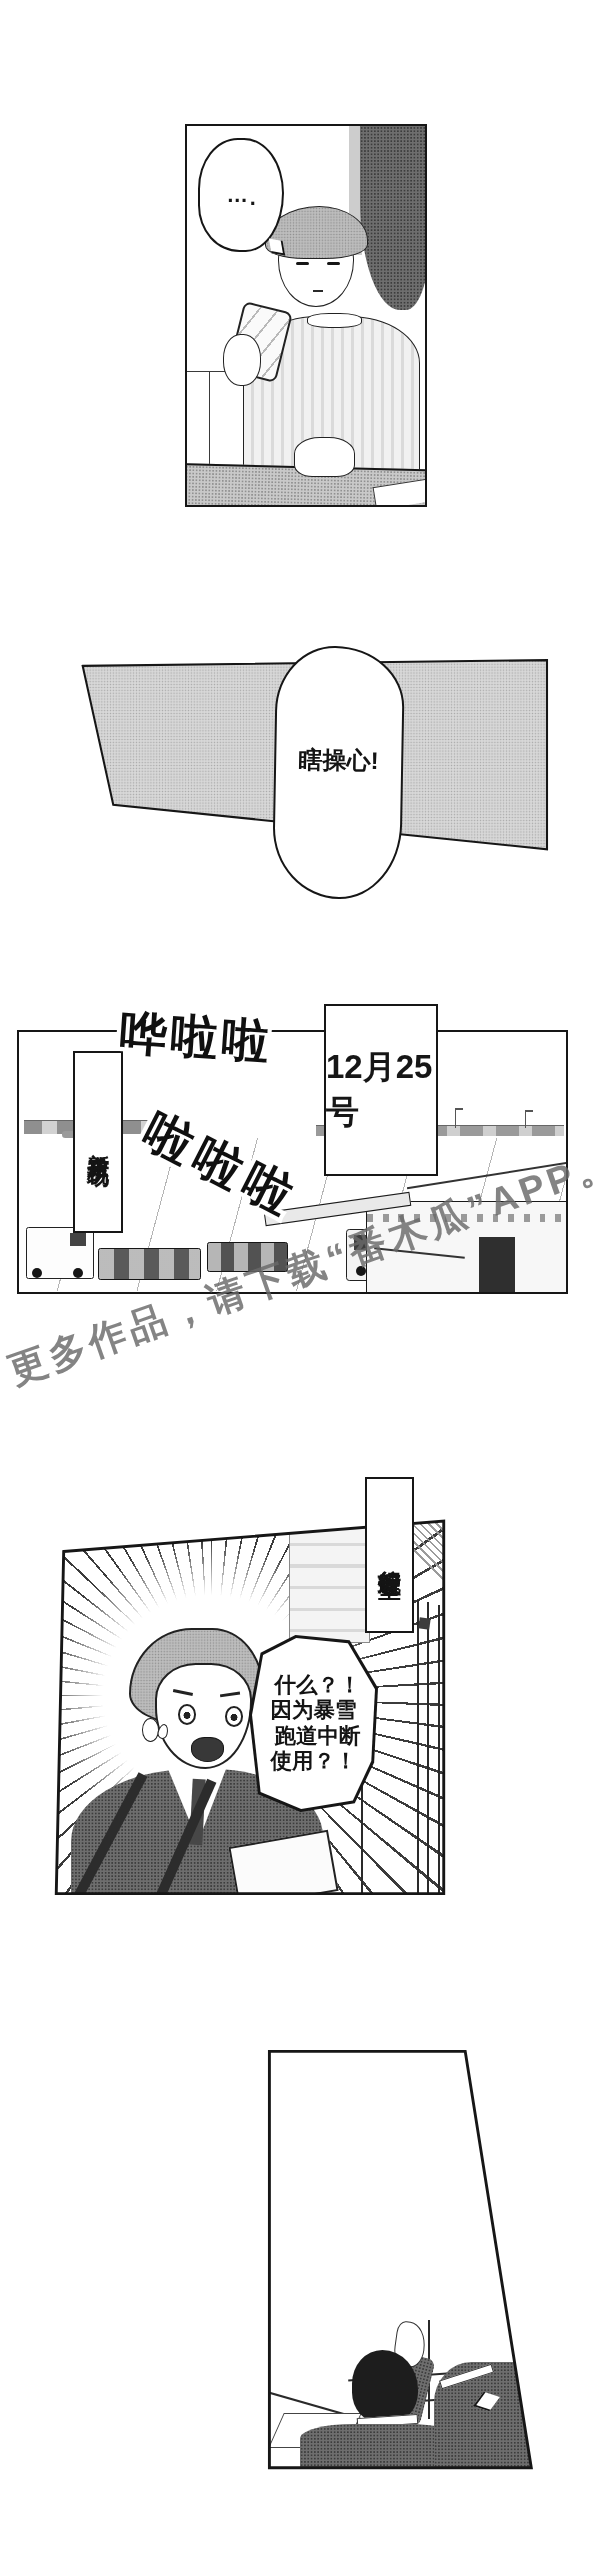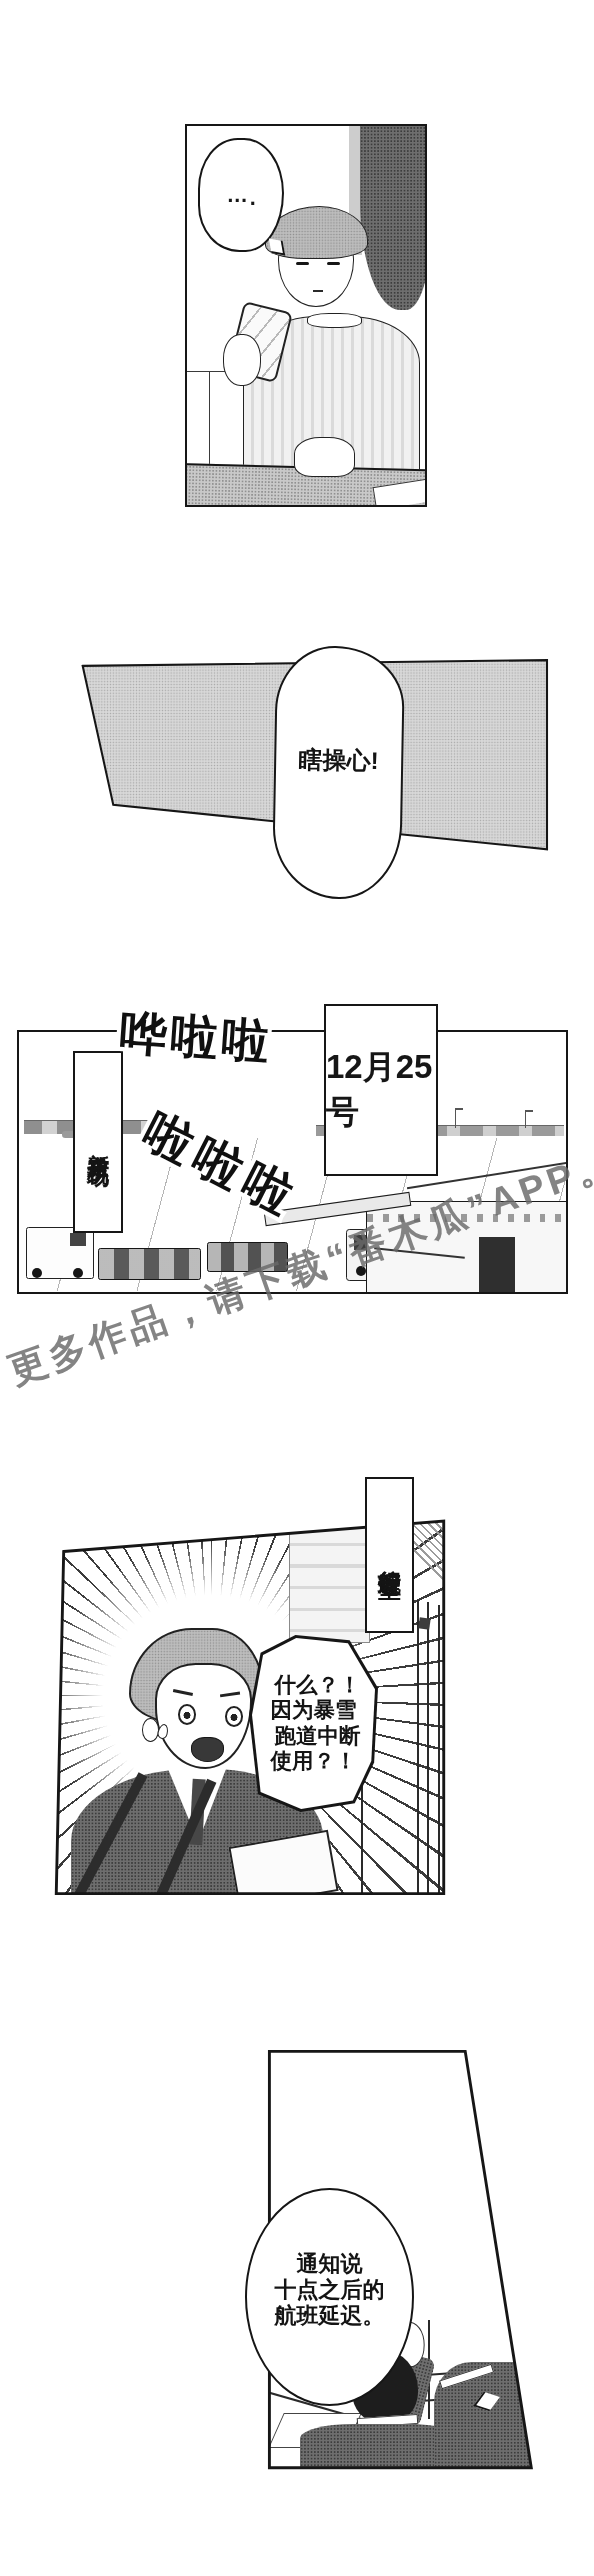--- a/index.html
+++ b/index.html
@@ -278,27 +278,20 @@
 
     <div class="abs ht-dark" style="left:165px;top:311px;width:99px;height:107px;border-radius:38% 18% 0 0;"></div>
     <div class="abs" style="left:170px;top:321px;width:53px;height:6.6px;background:#fff;border:1.2px solid #333;
                 transform:rotate(-18deg);"></div>
   </div>
 
   <div class="abs" style="left:478px;top:2393px;width:15px;height:15px;background:#fff;z-index:8;
               border-left:2.5px solid #161616;border-bottom:2.5px solid #161616;
               transform:rotate(18deg) skew(-18deg);"></div>
 
-  <div class="abs bubble" style="left:245px;top:2188px;width:169px;height:218px;z-index:9;border-radius:50%;">
-    <div class="speech" style="font-size:22px;transform:translateY(-6.6px);">
-      <span style="display:block;">通知说</span>
-      <span style="display:block;">十点之后的</span>
-      <span style="display:block;">航班延迟。</span>
-    </div>
-  </div>
 
   <svg class="abs" style="left:0;top:0;z-index:5;pointer-events:none;" width="595" height="2576" viewBox="0 0 720 3118">
     <polygon points="100,806 662,799 662,1028 137,974" fill="none" stroke="#161616" stroke-width="2.5"></polygon>
     <polygon points="77,1878 537,1841 537,2292 68,2292" fill="none" stroke="#161616" stroke-width="3.5"></polygon>
     <polygon points="326,2483 563,2483 643,2987 326,2987" fill="none" stroke="#161616" stroke-width="3.5"></polygon>
   </svg>
 
   <div class="abs" style="left:10px;top:1347px;width:661px;z-index:20;
               transform:rotate(-19.3deg);transform-origin:0 50%;
               font-size:38px;font-weight:700;letter-spacing:4.1px;

